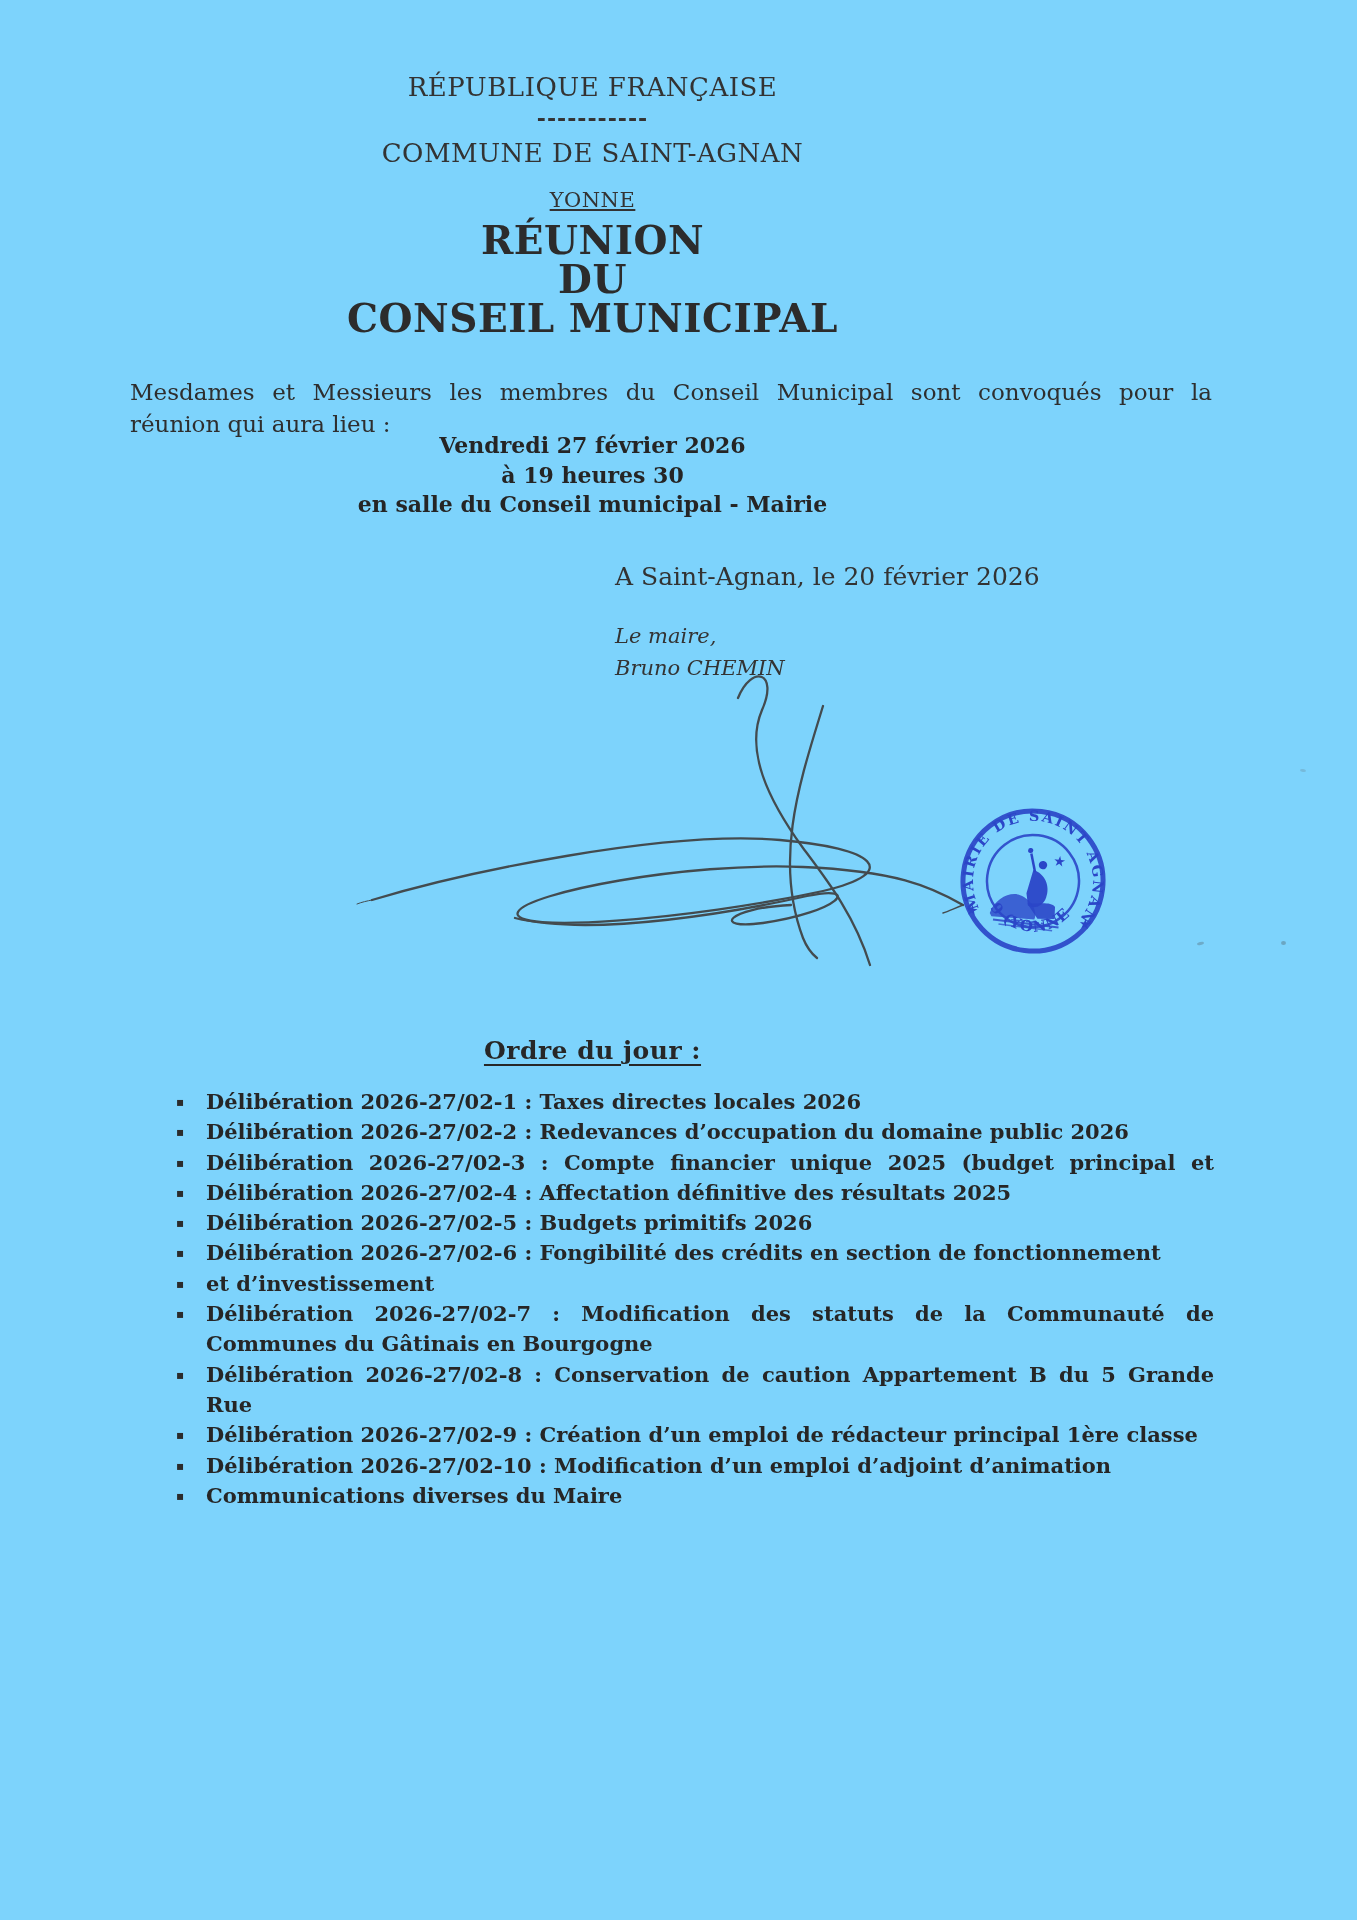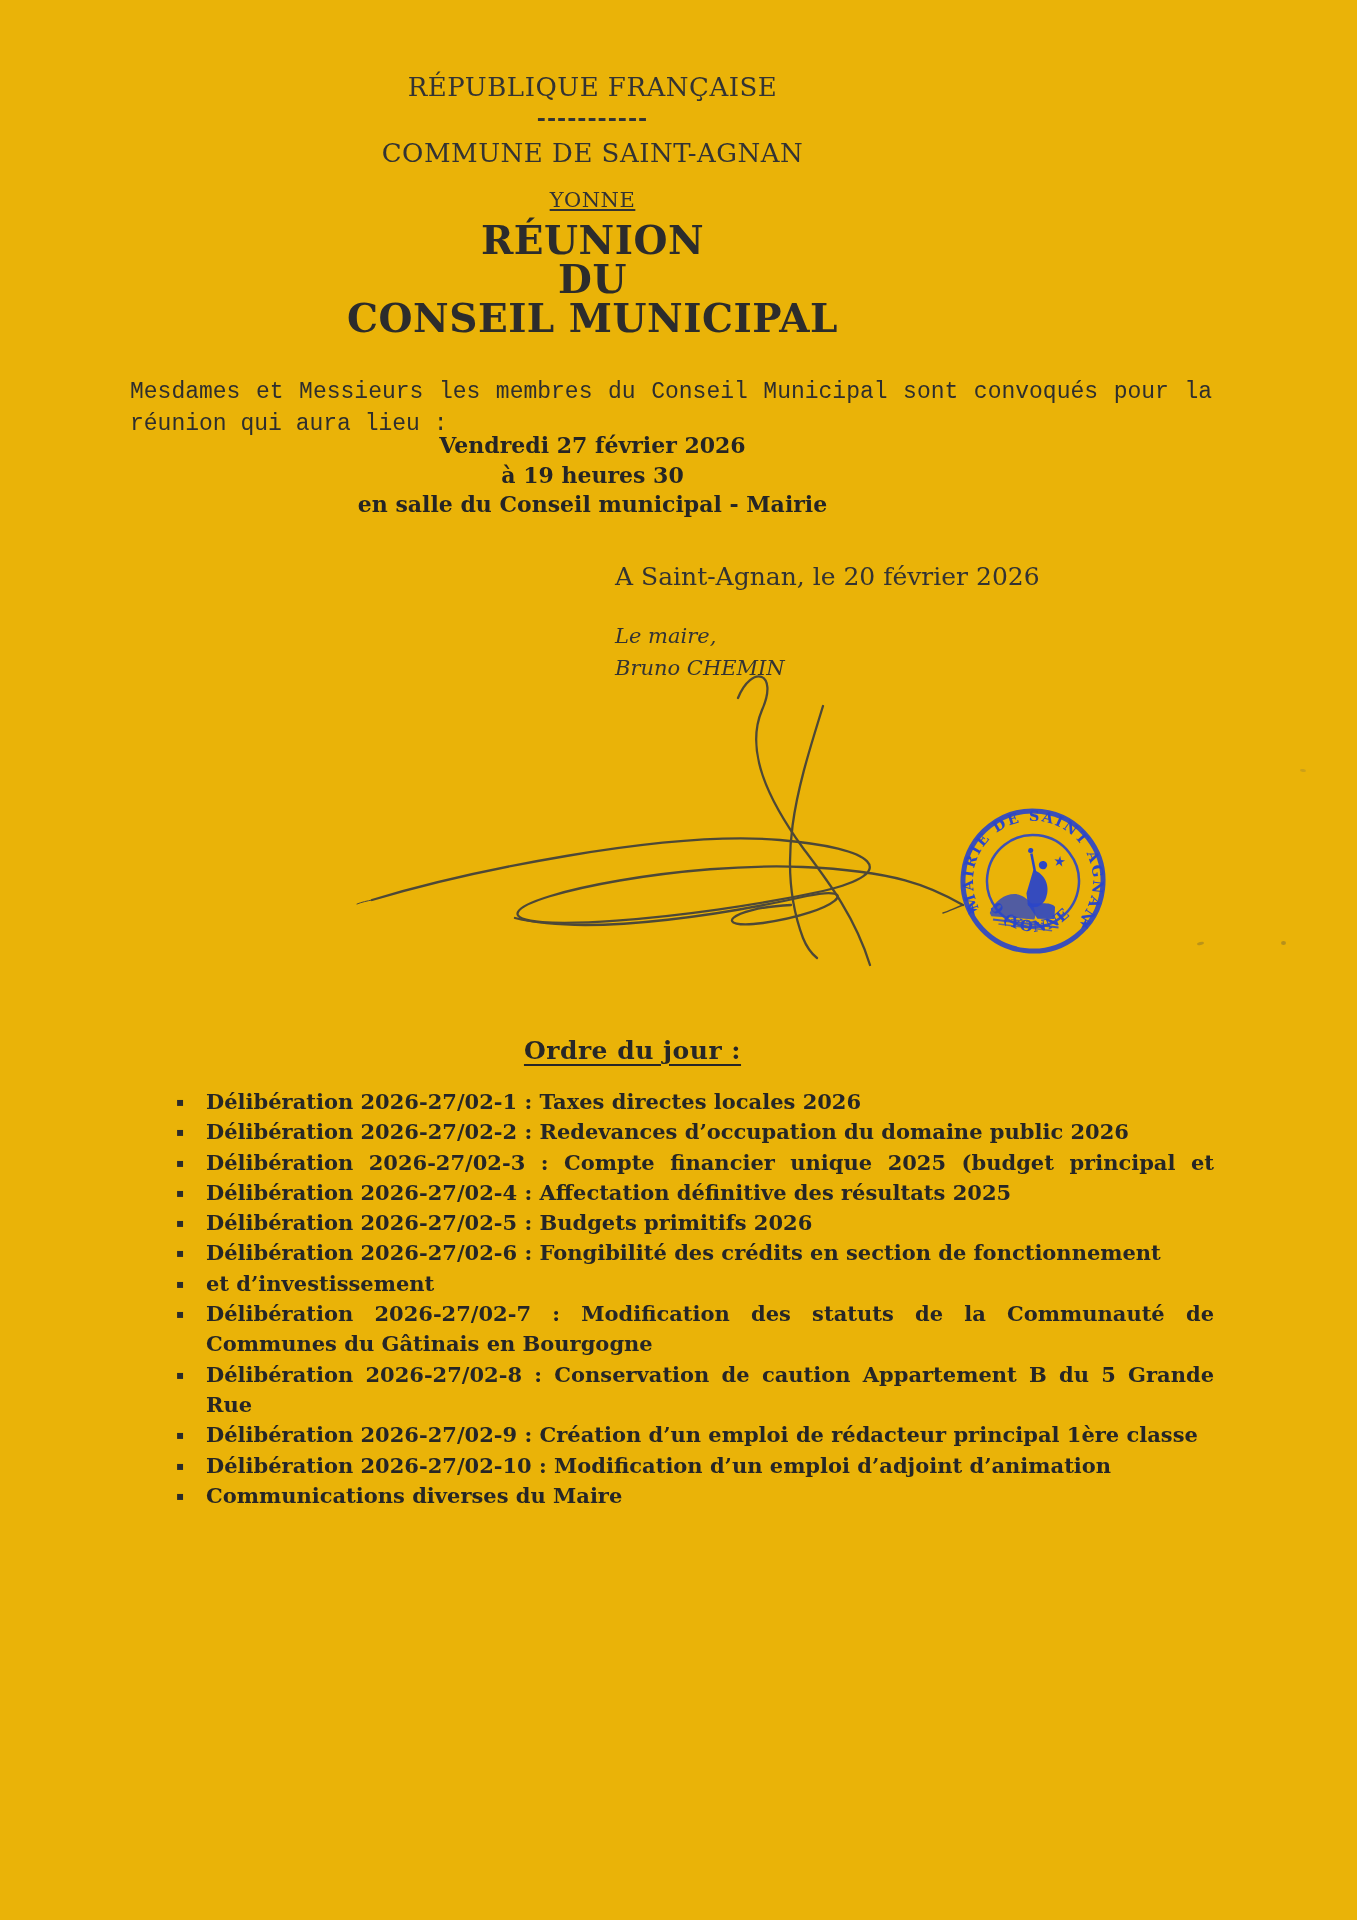--- a/index.html
+++ b/index.html
@@ -4,53 +4,52 @@
 <style>
   html,body{margin:0;padding:0;}
   body{
     width:1357px;height:1920px;
     background:#ffffff;
     font-family:"DejaVu Serif","Liberation Serif",serif;
     color:#2b2b2b;
     position:relative;
     overflow:hidden;
   }
-  .page{position:absolute;inset:0;background:#eab308;}
+  .page{position:absolute;inset:0;background:#7dd3fc;}
 
   
   .center-col{position:absolute;left:0;width:1185px;text-align:center;}
 
   .header-block{top:72px;}
   .republic{font-size:26px;letter-spacing:.5px;color:#333;}
   .separator{font-size:22px;font-weight:700;letter-spacing:1px;color:#333;margin-top:5px;line-height:22px;}
   .commune{font-size:26px;letter-spacing:.5px;color:#333;margin-top:9px;}
   .department{font-size:21px;letter-spacing:.5px;color:#333;margin-top:20px;text-decoration:underline;}
 
   .title-block{top:221px;font-weight:700;font-size:39px;line-height:39px;color:#2c2c2c;letter-spacing:.5px;}
 
   .convocation{
     position:absolute;left:130px;top:377px;width:1082px;
     font-size:23px;line-height:31.5px;color:#2e2e2e;
     text-align:justify;
-    font-family:Liberation Mono, monospace;
   }
   .line{display:block;}
   .just{text-align:justify;text-align-last:justify;}
 
   .meeting-block{top:431px;font-weight:700;font-size:22px;line-height:29.5px;color:#252525;}
 
   .dateline{position:absolute;left:615px;top:562px;font-size:25px;color:#333;}
 
   .signatory{position:absolute;left:615px;top:620px;font-size:21px;line-height:32px;color:#333;font-style:italic;}
 
   .signature-svg{position:absolute;left:355px;top:658px;width:660px;height:325px;}
   .stamp-svg{position:absolute;left:958px;top:806px;width:150px;height:150px;transform:rotate(7deg);}
 
   .agenda-heading{
-    top:1036px;font-weight:700;font-size:25px;color:#272727;letter-spacing:.5px;margin-left:40px;
+    top:1036px;font-weight:700;font-size:25px;color:#272727;letter-spacing:.5px;
   }
   .agenda-heading span{text-decoration:underline;text-decoration-thickness:2px;text-underline-offset:5px;}
 
   .agenda-list{position:absolute;left:176px;top:1087px;width:1038px;}
   .agenda-item{display:flex;font-weight:700;font-size:21px;line-height:30.3px;color:#262626;}
   .bullet{flex:0 0 30px;font-size:12px;line-height:30.3px;color:#2b2b2b;}
   .item-text{flex:1;min-width:0;}
 
   .speck{position:absolute;border-radius:50%;background:rgba(70,70,70,.28);}
   .speck-1{left:1197px;top:942px;width:7px;height:3px;transform:rotate(-14deg);}

